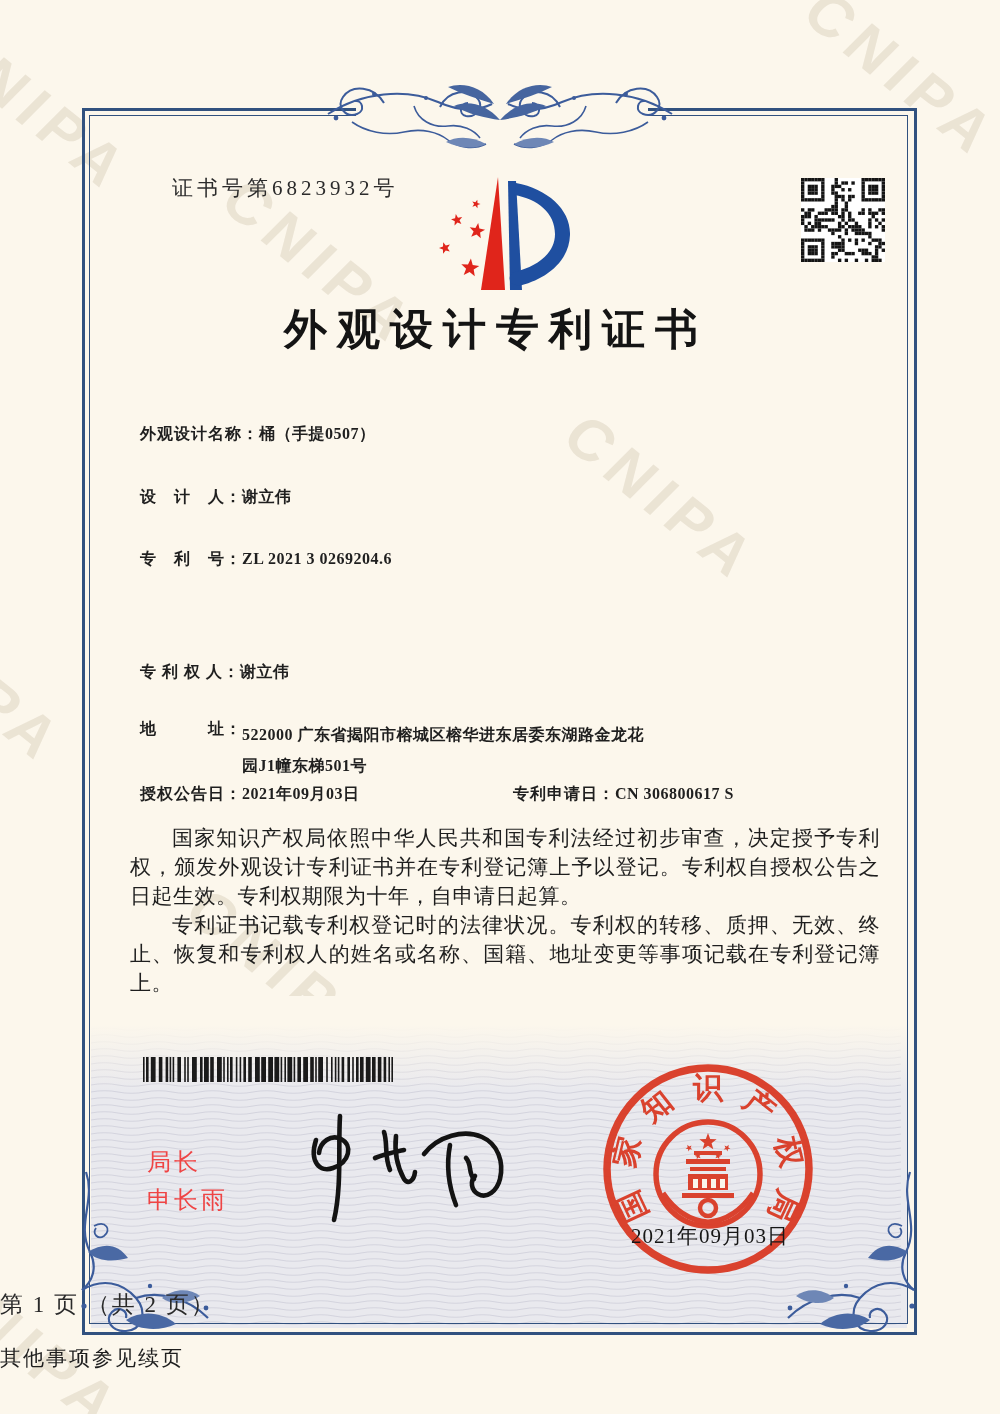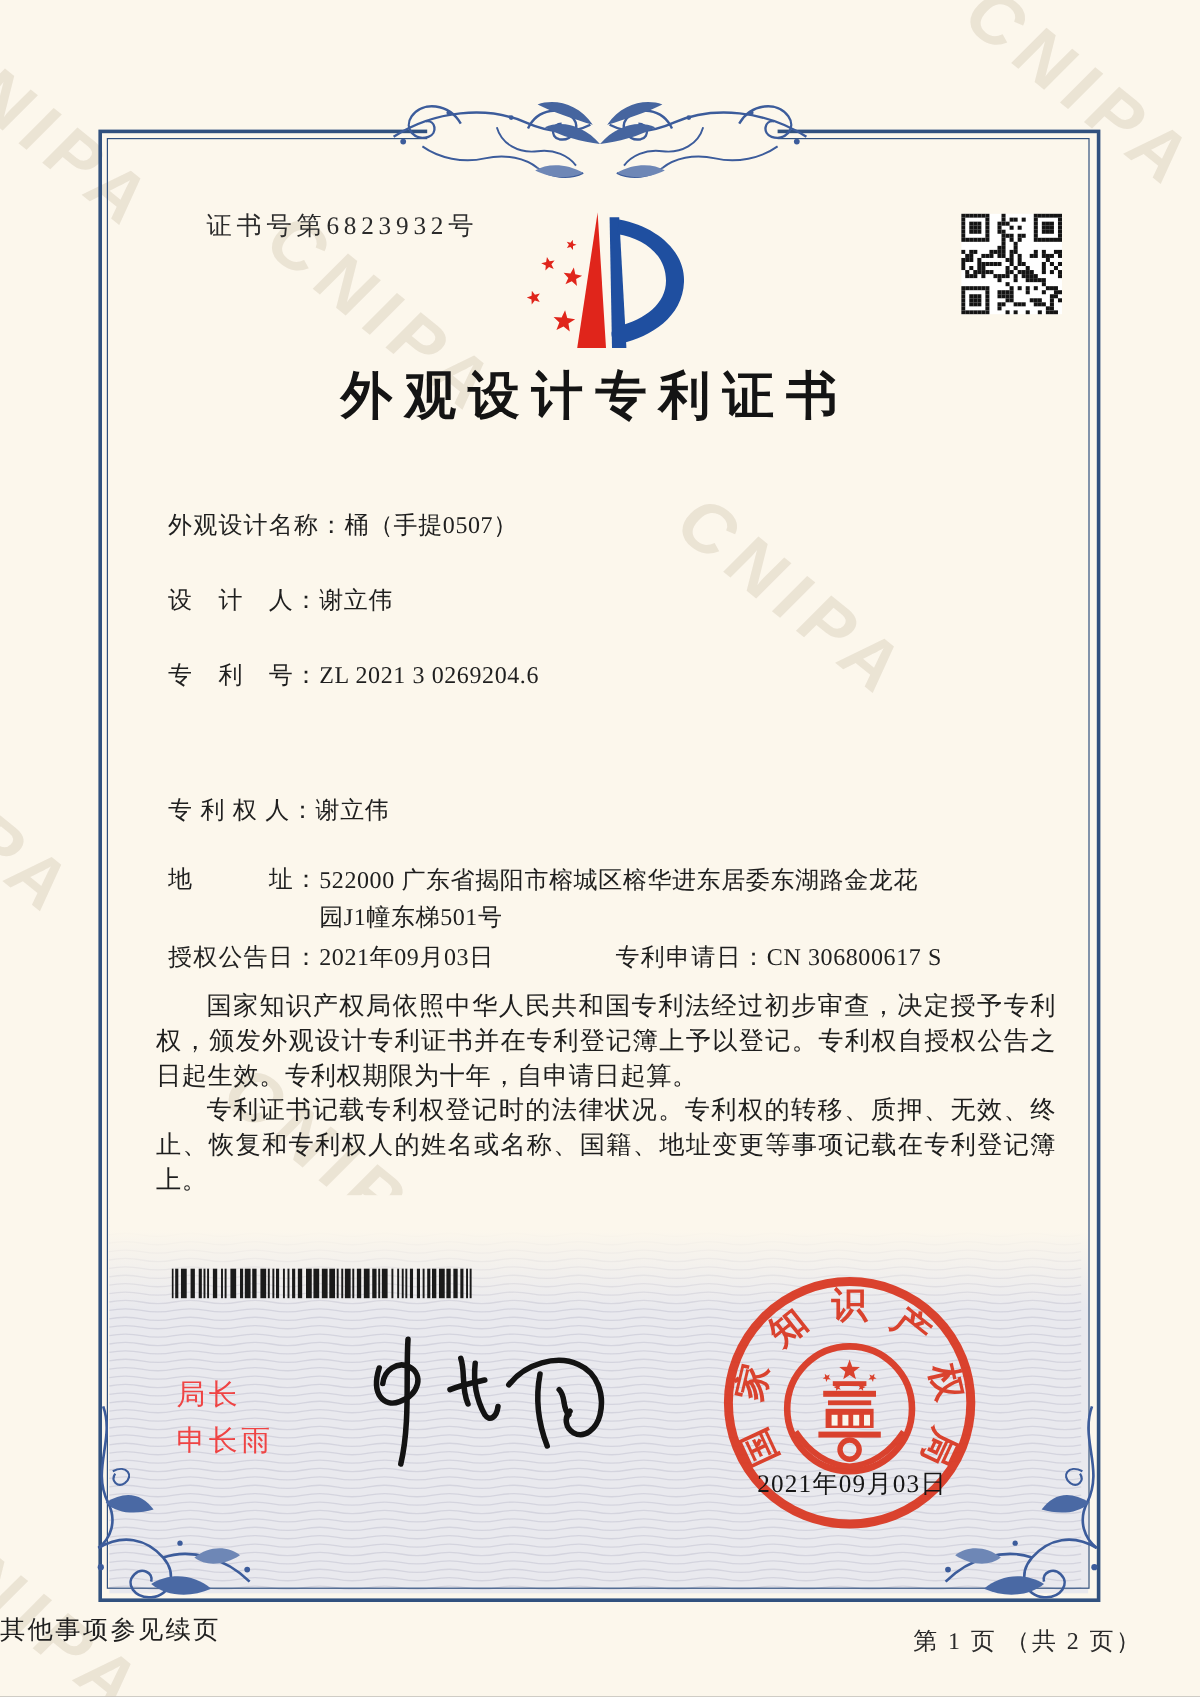--- a/index.html
+++ b/index.html
@@ -20,41 +20,41 @@
   .frame-outer{position:absolute;left:82px;top:108px;width:829px;height:1221px;
     border:3.5px solid #31517f;}
   .frame-inner{position:absolute;left:89px;top:115px;width:817px;height:1207px;
     border:1.3px solid #31517f;}
   .ornament-cover{position:absolute;left:356px;top:100px;width:292px;height:18px;background:#fcf7ec;}
   
   .cert-no{position:absolute;left:131px;top:174px;font-size:21px;letter-spacing:4px;color:#2b2b2b;margin-left:41px;}
   .doc-title{position:absolute;left:0;top:301px;width:992px;text-align:center;
     font-size:43px;font-weight:bold;letter-spacing:10px;color:#141414;}
   
-  .field-row{position:absolute;left:140px;width:780px;font-size:20px;color:#1f1f1f;}
+  .field-row{position:absolute;left:140px;width:780px;font-size:16px;color:#1f1f1f;font-weight:bold;}
   .field-label{letter-spacing:1px;}
   .field-value{white-space:pre-wrap;letter-spacing:0.5px;}
   .grant-cell{position:absolute;top:0;}
   
   .body-text{position:absolute;left:130px;top:824px;width:750px;font-size:21px;
     line-height:29px;color:#1e1e1e;text-align:justify;}
   .body-text p{margin:0;text-indent:2em;letter-spacing:0.5px;}
   
   .guilloche-fade{position:absolute;left:91px;top:996px;width:816px;height:95px;
     background:linear-gradient(#fcf7ec 30%, rgba(252,247,236,0));}
   
   .signer{position:absolute;left:147px;font-size:24px;letter-spacing:3px;color:#ef4444;}
   
   .seal-date{position:absolute;left:616px;top:1222px;width:188px;text-align:center;
     font-size:21px;letter-spacing:1px;color:#161616;}
   .seal-char{font-size:30px;font-weight:bold;fill:#d93620;
     font-family:"Liberation Serif",serif;text-anchor:middle;dominant-baseline:middle;}
   
-  .page-number{position:absolute;left:0;top:1354px;width:952px;text-align:right;
-    font-size:20px;letter-spacing:2px;color:#2a2a2a;}
+  .page-number{position:absolute;left:0;top:1289px;width:952px;text-align:left;
+    font-size:23px;letter-spacing:2px;color:#2a2a2a;}
   .continuation{position:absolute;left:0;top:1344px;width:958px;text-align:left;
     font-size:21px;letter-spacing:2px;color:#1e1e1e;}
 </style>
 </head>
 <body>
 
 <div id="page">
 
   <div class="watermark" style="left:-30px;top:12px">CNIPA</div>
   <div class="watermark" style="left:838px;top:-22px">CNIPA</div>

